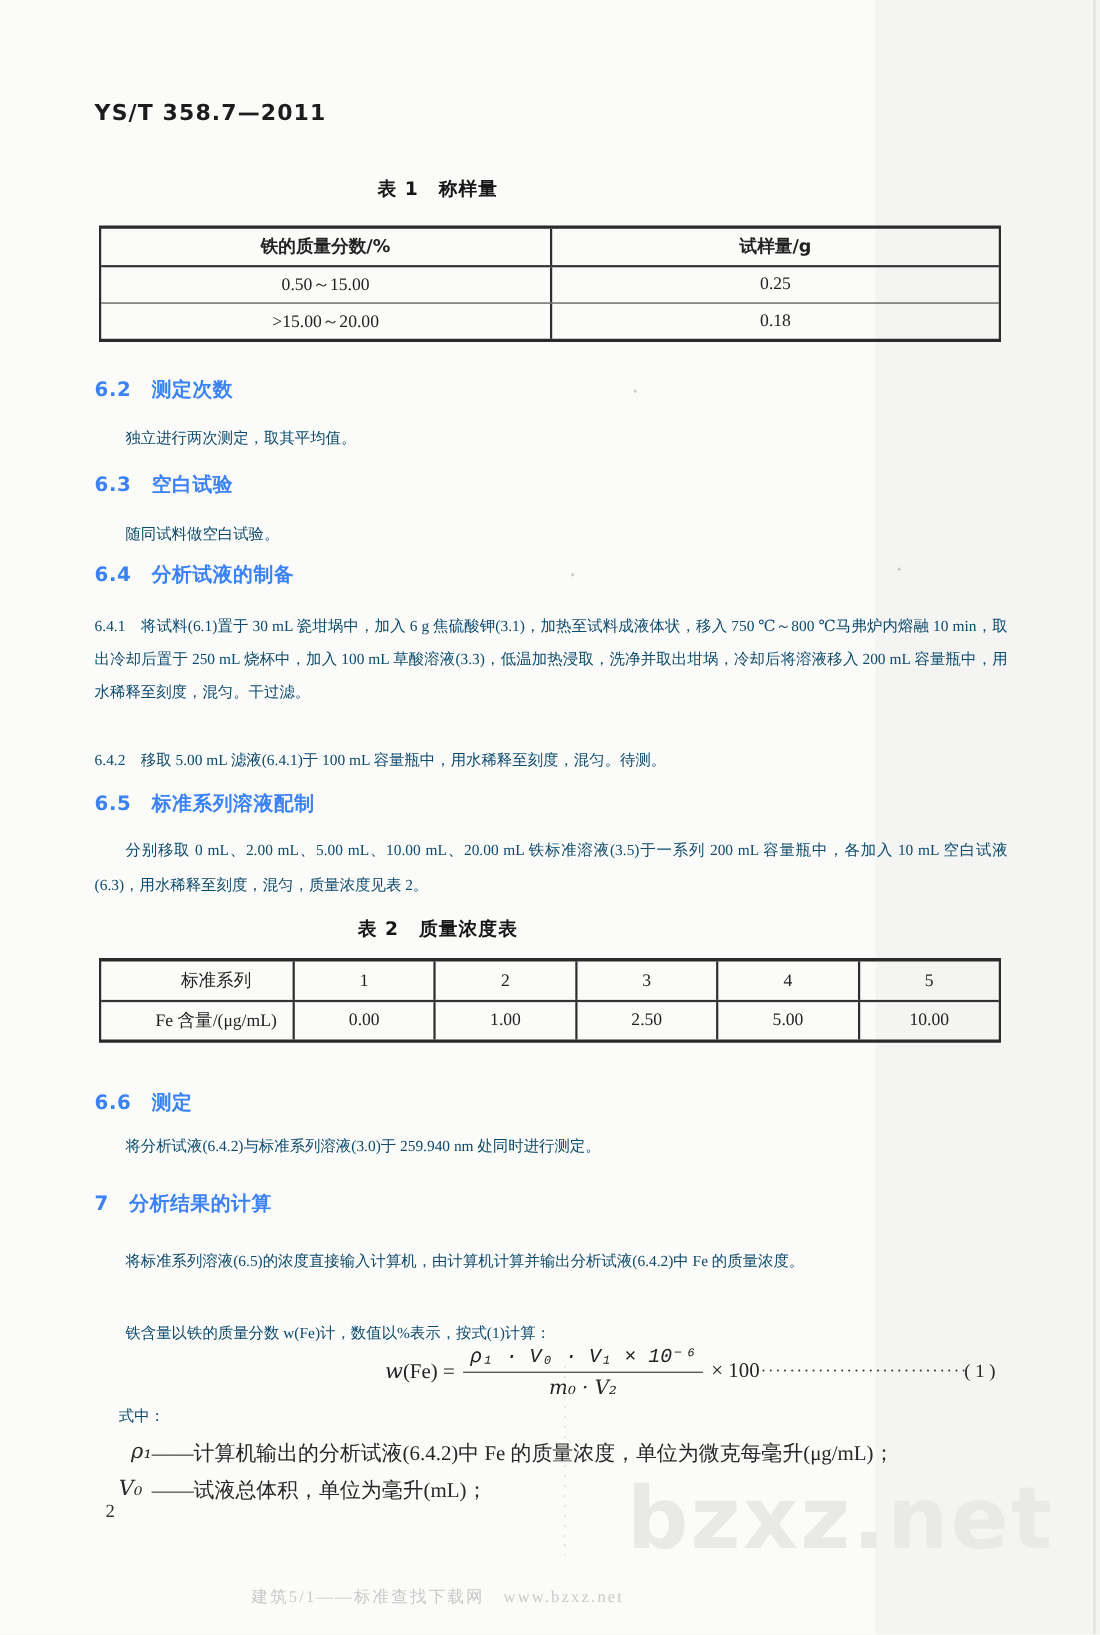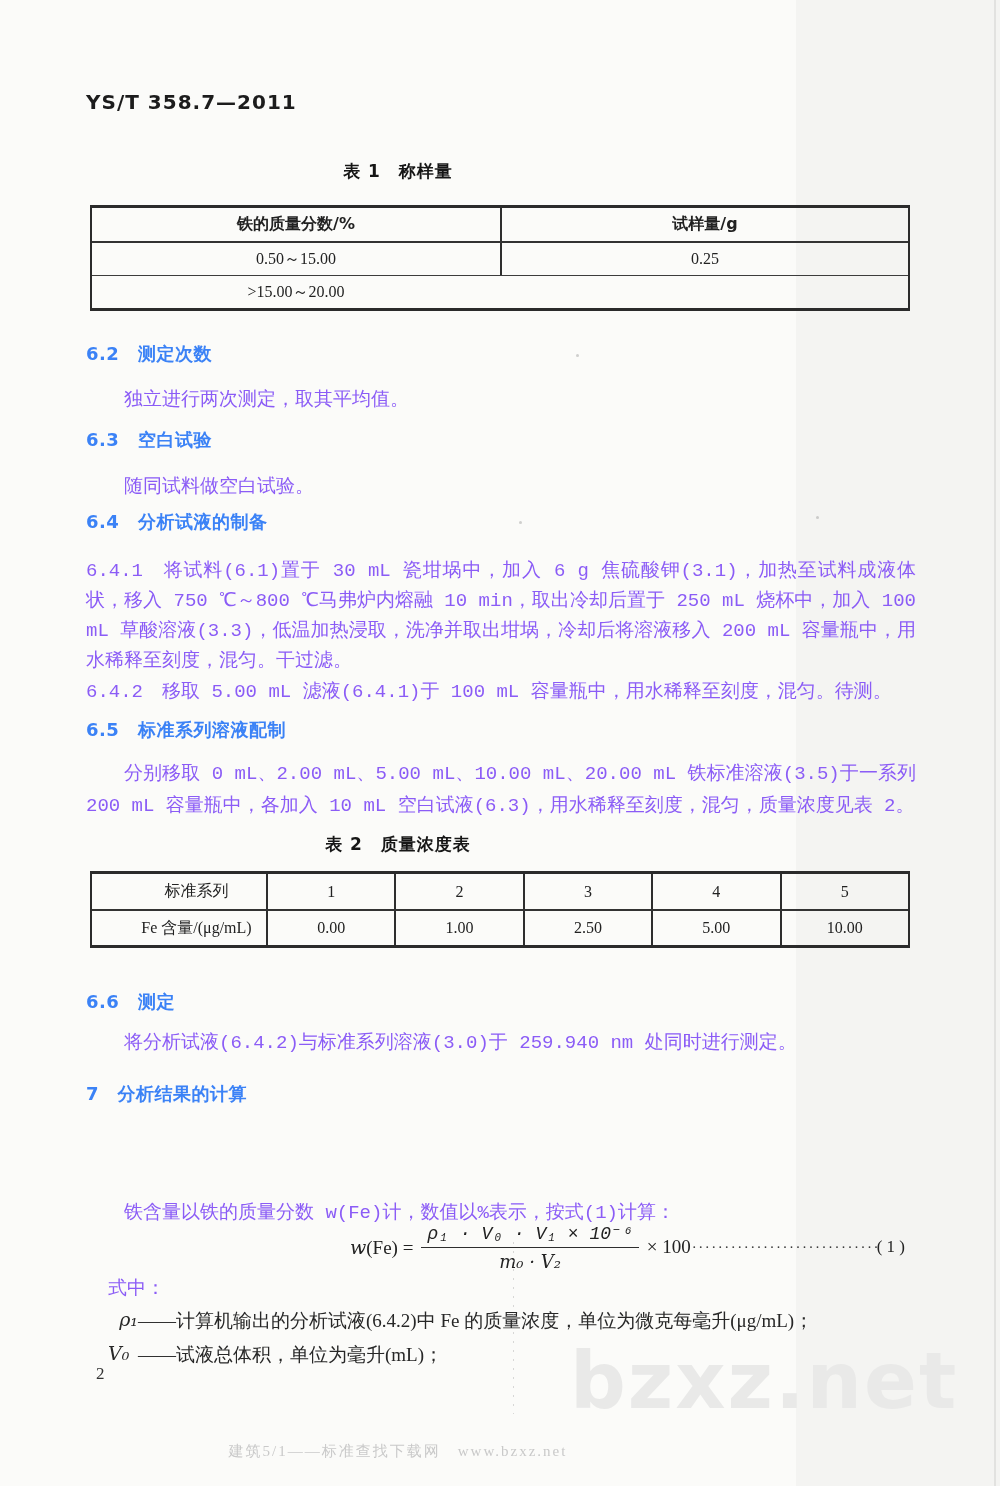--- a/index.html
+++ b/index.html
@@ -29,23 +29,22 @@
     font-weight:700;font-size:17px;color:#161616;letter-spacing:1px;
   }
   .sec-h{
     left:86px;
     font-family:"DejaVu Sans","Liberation Sans",sans-serif;
     font-weight:700;font-size:18px;color:#3b82f6;letter-spacing:.5px;
   }
   
   .body-t{
     left:86px;width:830px;
-    font-size:19px;line-height:30px;color:#8b5cf6;
+    font-size:14px;line-height:30px;color:#0c4a6e;
     text-align:justify;
-    font-family:Liberation Mono, monospace;
   }
   .indent{text-indent:2em;}
   
   .doc-table{
     left:90px;width:820px;
     border:2px solid #2b2b2b;border-top-width:3px;border-bottom-width:3px;
     box-sizing:border-box;background:transparent;
   }
   .trow{display:flex;}
   .tcell{
@@ -131,20 +130,21 @@
     <div class="trow h">
       <div class="tcell">铁的质量分数/%</div>
       <div class="tcell">试样量/g</div>
     </div>
     <div class="trow r1">
       <div class="tcell">0.50～15.00</div>
       <div class="tcell">0.25</div>
     </div>
     <div class="trow">
       <div class="tcell">&gt;15.00～20.00</div>
+      <div class="tcell">0.18</div>
     </div>
   </div>
 
   <div class="abs sec-h" style="top:342px;">6.2　测定次数</div>
   <div class="abs body-t indent" style="top:385px;">独立进行两次测定，取其平均值。</div>
 
   <div class="abs sec-h" style="top:428px;">6.3　空白试验</div>
   <div class="abs body-t indent" style="top:472px;">随同试料做空白试验。</div>
 
   <div class="abs sec-h" style="top:510px;">6.4　分析试液的制备</div>
@@ -172,20 +172,21 @@
       <div class="tcell cn">2.50</div>
       <div class="tcell cn">5.00</div>
       <div class="tcell cn">10.00</div>
     </div>
   </div>
 
   <div class="abs sec-h" style="top:990px;">6.6　测定</div>
   <div class="abs body-t indent" style="top:1028px;">将分析试液(6.4.2)与标准系列溶液(3.0)于 259.940 nm 处同时进行测定。</div>
 
   <div class="abs sec-h" style="top:1082px;">7　分析结果的计算</div>
+  <div class="abs body-t indent" style="top:1133px;">将标准系列溶液(6.5)的浓度直接输入计算机，由计算机计算并输出分析试液(6.4.2)中 Fe 的质量浓度。</div>
   <div class="abs body-t indent" style="top:1198px;">铁含量以铁的质量分数 w(Fe)计，数值以%表示，按式(1)计算：</div>
 
   <div class="abs formula-row">
     <span class="f-lhs"><span class="f-var">w</span><span>(Fe) =</span></span>
     <span class="frac">
       <span class="num">ρ₁ · V₀ · V₁ × 10⁻⁶</span>
       <span class="den">m₀ · V₂</span>
     </span>
     <span class="f-times">× 100</span>
     <span class="f-dots">······························</span>

